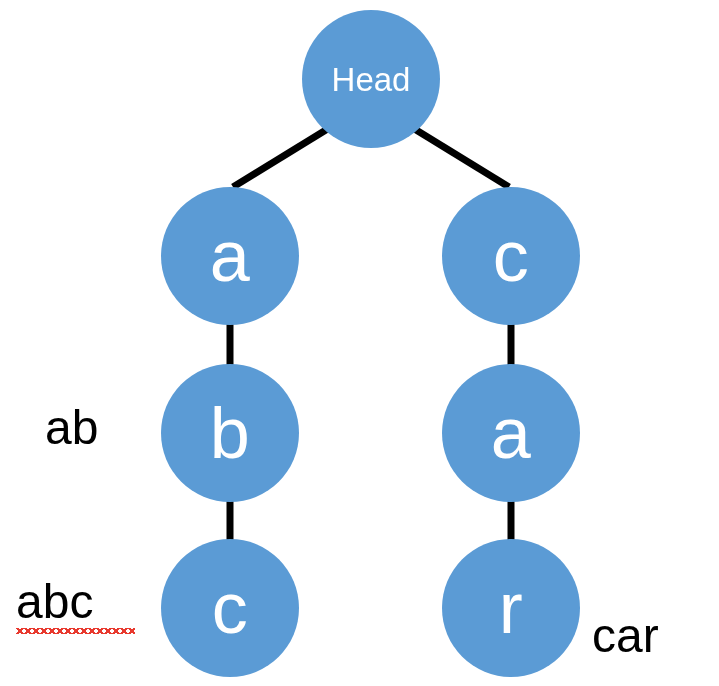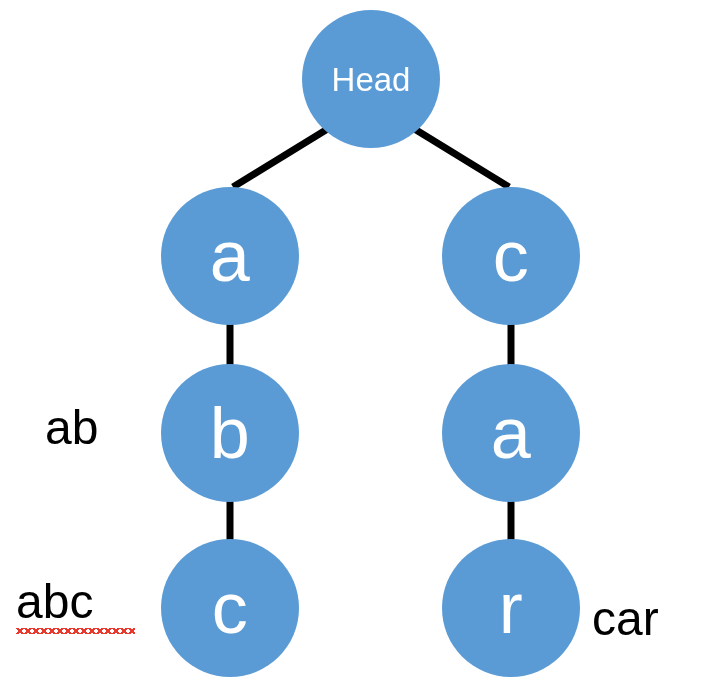--- a/index.html
+++ b/index.html
@@ -104,16 +104,16 @@
       </div>
       <div class="node letter" style="left: 442px; top: 539px; width: 138px; height: 138px; background: rgb(91, 155, 213);">
         <span class="node-label" style="color: rgb(255, 255, 255);">r</span>
       </div>
     </div>
 
   <div id="label-layer">
       <span class="side-label" style="left: 45px; top: 404px; color: rgb(0, 0, 0);">ab</span>
       <span class="side-label misspelled" style="left: 16px; top: 578px; color: rgb(0, 0, 0);">abc</span>
       <div class="squiggle" style="left: 16px; top: 628px; width: 119px;"></div>
-      <span class="side-label" style="left: 592px; top: 595px; color: rgb(0, 0, 0);">car</span>
+      <span class="side-label" style="left: 592px; top: 612px; color: rgb(0, 0, 0);">car</span>
     </div>
 
 </div>
 
 </body></html>

